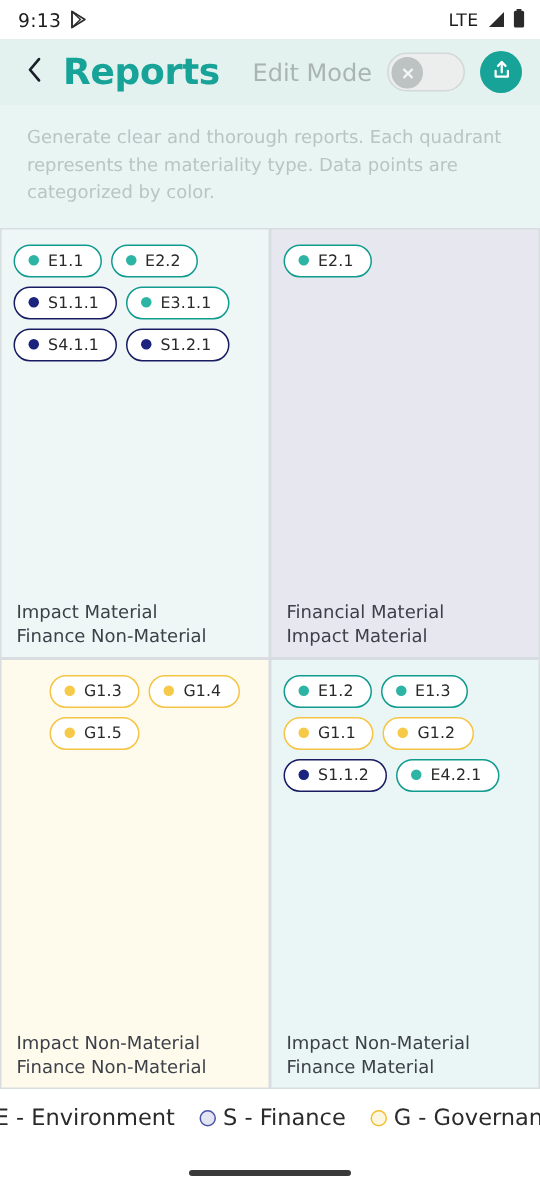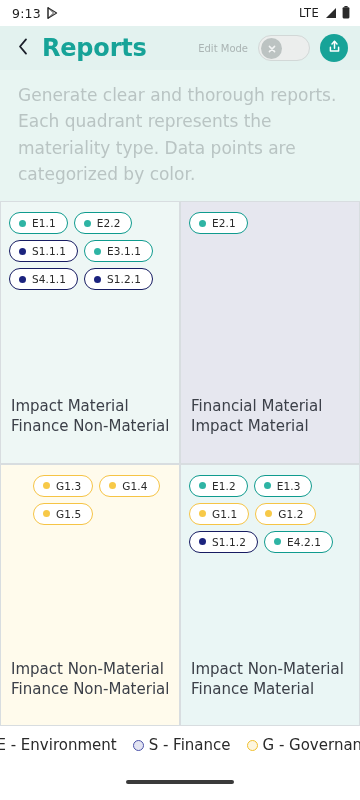--- a/index.html
+++ b/index.html
@@ -65,21 +65,21 @@
   }
   .page-title {
     font-size: 24px;
     font-weight: bold;
     color: #17a398;
     letter-spacing: -0.2px;
     white-space: nowrap;
   }
   .header-spacer { flex: 1 1 auto; }
   .edit-mode-label {
-    font-size: 10px;
+    font-size: 16px;
     color: #aab4b3;
     white-space: nowrap;
   }
   .toggle {
     position: relative;
     width: 52px;
     height: 26px;
     border-radius: 13px;
     background: #eceeed;
     border: 1px solid #d2d8d7;
@@ -108,21 +108,21 @@
     justify-content: center;
     flex: 0 0 auto;
     cursor: pointer;
   }
 
   
   .description {
     flex: 0 0 auto;
     background: #e8f5f2;
     padding: 12px 18px 14px 18px;
-    font-size: 17px;
+    font-size: 12px;
     line-height: 1.55;
     color: #b9c4c3;
   }
 
   
   .matrix {
     flex: 1 1 auto;
     display: grid;
     grid-template-columns: 1fr 1fr;
     grid-template-rows: 1fr 1fr;
@@ -168,22 +168,22 @@
   .chip-e { border: 1.3px solid #0f9b8e; }
   .chip-e .dot { background: #2eb4a4; }
   .chip-s { border: 1.3px solid #171c62; text-align: center; }
   .chip-s .dot { background: #1b237e; }
   .chip-g { border: 1.3px solid #f6c445; }
   .chip-g .dot { background: #f7c948; }
 
   .q-label {
     position: absolute;
     left: 10px;
-    bottom: 26px;
-    font-size: 15px;
+    bottom: 6px;
+    font-size: 12px;
     line-height: 1.35;
     color: #3c4049;
     white-space: pre-line;
   }
 
   
   .legend {
     flex: 0 0 38px;
     height: 38px;
     background: #ffffff;

